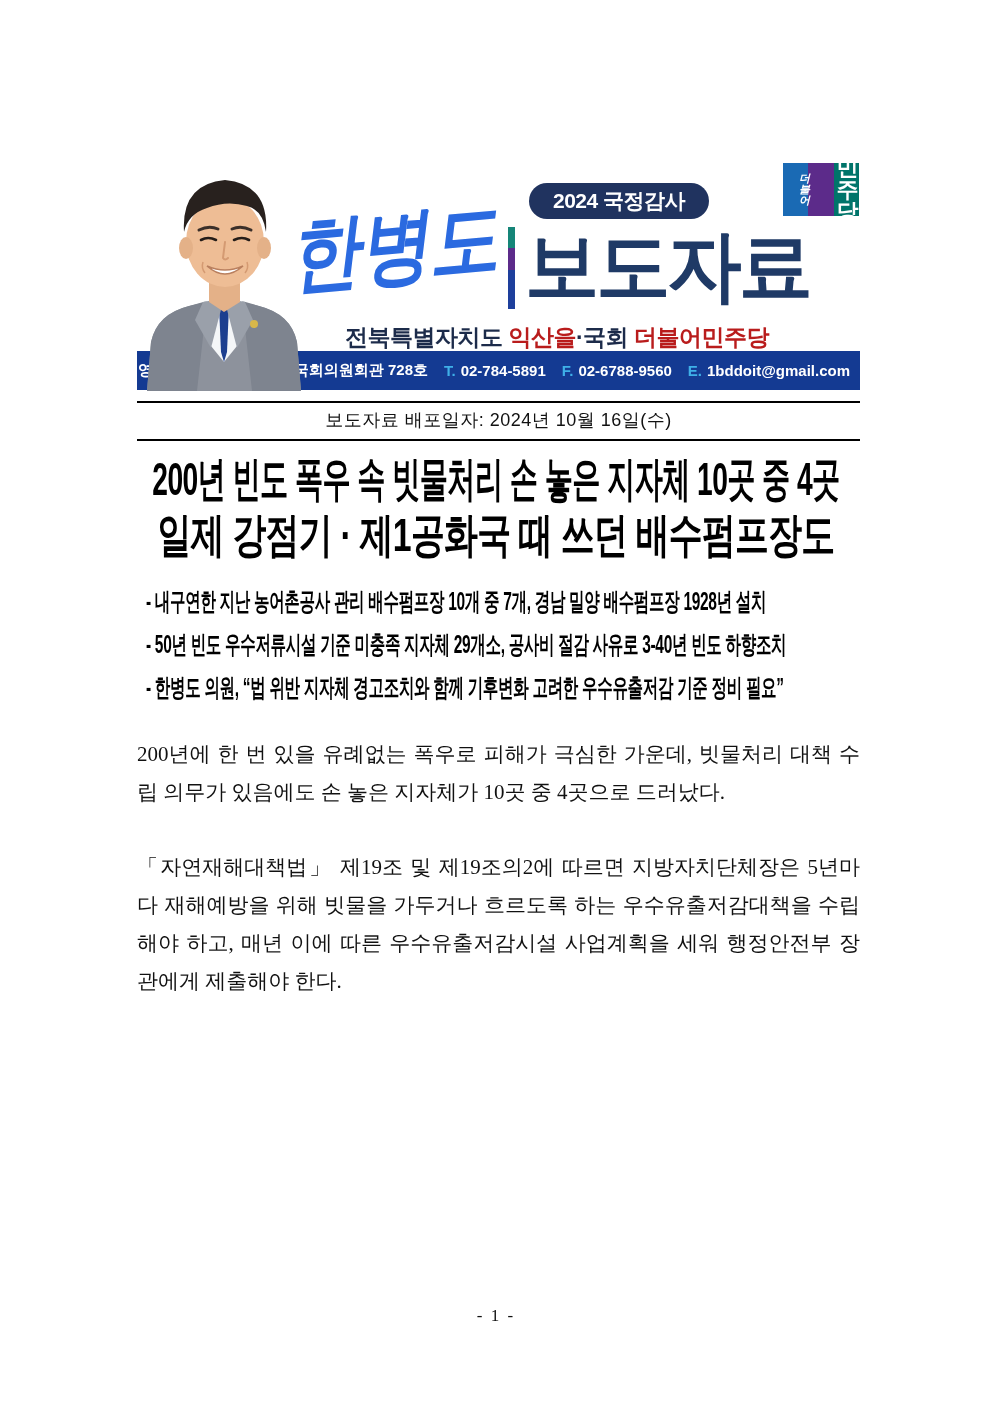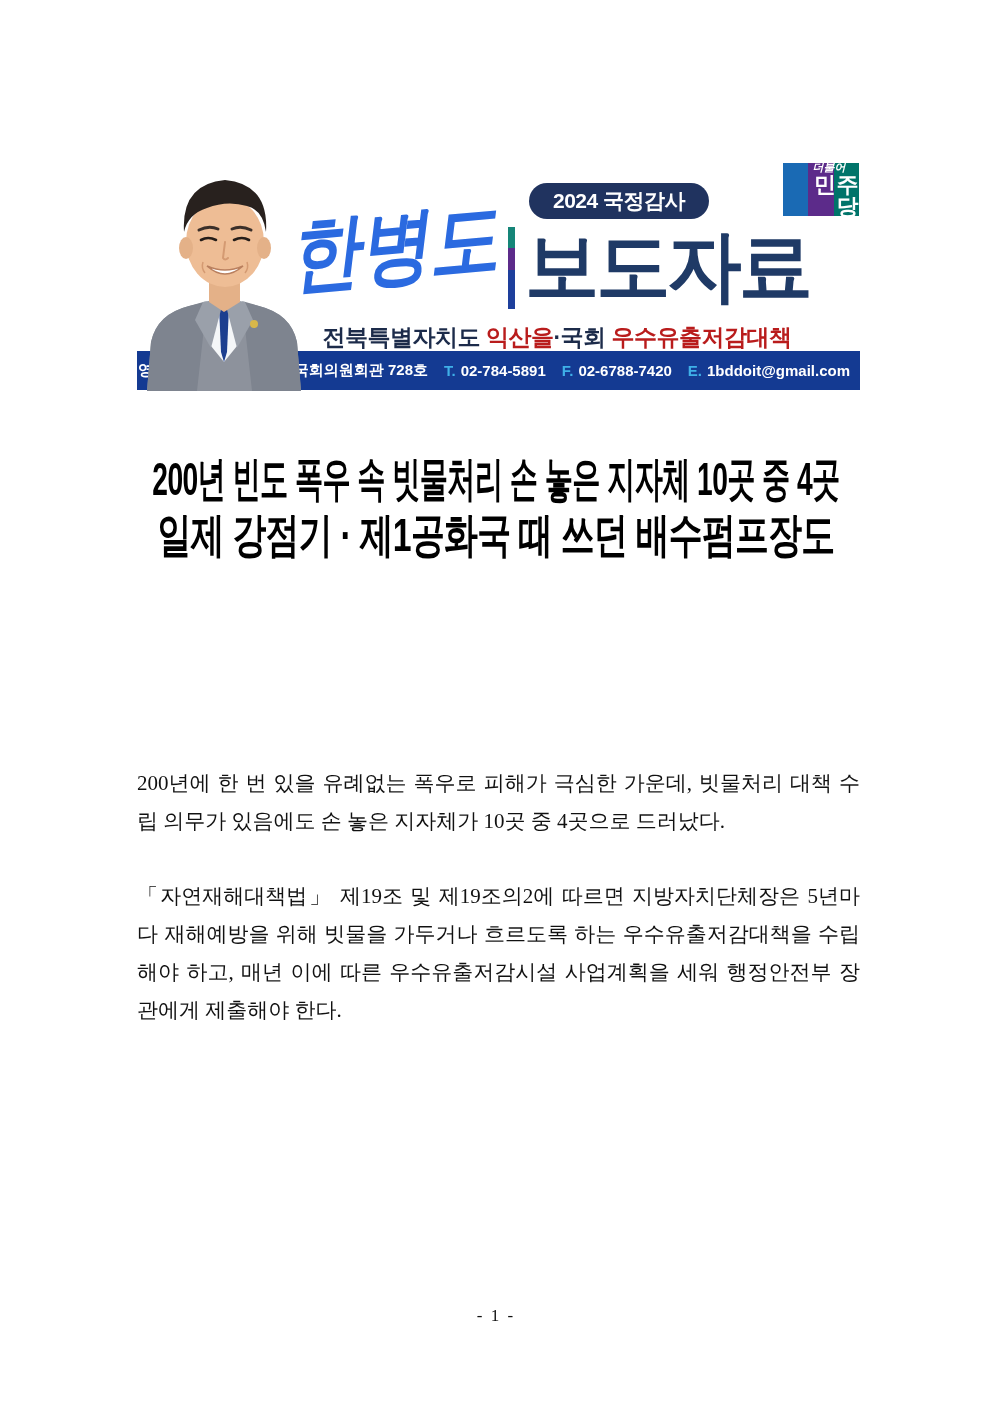--- a/index.html
+++ b/index.html
@@ -65,21 +65,21 @@
 
   .party-logo {
     position:absolute; right:1px; top:0; width:76px; height:53px; z-index:4;
     display:flex; overflow:hidden;
   }
   .party-logo .stripe { flex:1 1 0; }
   .stripe-blue { background:#1a6ab4; }
   .stripe-purple { background:#5c2b8a; }
   .stripe-teal { background:#00746a; }
   .party-logo .logo-text {
-    position:absolute; inset:0; display:flex; flex-direction:column;
+    position:absolute; inset:0; display:flex; flex-direction:row;
     align-items:center; justify-content:center; color:#ffffff; line-height:1;padding-left:16px;
   }
   .logo-top { font-size:11px; font-weight:700; font-style:italic; margin-bottom:1px; }
   .logo-main { font-size:22px; font-weight:900; letter-spacing:0.5px;text-align:right; }
 
   
   .dateline {
     position:absolute; left:137px; top:401px; width:723px;
     border-top:2px solid #000; border-bottom:2px solid #000;
     text-align:center; font-size:18px; color:#111; padding:5px 0 7px;
@@ -101,21 +101,21 @@
     height:43px; line-height:43px; white-space:nowrap;
     font-size:25px; font-weight:800; color:#000; letter-spacing:-0.5px;
     transform:scaleX(0.62); transform-origin:left center;
   }
 
   
   .body-text {
     position:absolute; left:137px; top:735px; width:723px;
     font-family:"Liberation Serif","DejaVu Serif", serif;
     font-size:21px; line-height:38px; color:#111;
-    text-align:justify; word-break:break-all;margin-top:29px;
+    text-align:justify; word-break:break-all;
   }
   .body-text p { margin-bottom:37px; }
 
   
   .page-number {
     position:absolute; left:0; top:1306px; width:100%; text-align:center;
     font-family:"Liberation Serif","DejaVu Serif", serif;
     font-size:17px; color:#111; letter-spacing:2px;
   }
 </style>
@@ -127,21 +127,21 @@
   <div class="banner">
 
     <div class="contact-bar">
       <span>서울시 영등포구 의사당대로1, 국회의원회관 728호</span>
       <span class="contact-pair">
         <span class="contact-label">T.</span>
         <span>02-784-5891</span>
       </span>
       <span class="contact-pair">
         <span class="contact-label">F.</span>
-        <span>02-6788-7420</span>
+        <span>02-6788-9560</span>
       </span>
       <span class="contact-pair">
         <span class="contact-label">E.</span>
         <span>1bddoit@gmail.com</span>
       </span>
     </div>
 
     <svg class="photo" viewBox="0 0 175 225" xmlns="http://www.w3.org/2000/svg">
 
       <path d="M10 225 L14 176 Q20 148 52 140 L87 132 L122 140 Q154 148 160 176 L164 225 Z" fill="#8d929c"></path>
@@ -182,37 +182,43 @@
     </svg>
 
     <div class="badge">2024 국정감사</div>
 
     <div class="signature">한병도</div>
 
     <div class="title-divider"></div>
 
     <div class="press-title">보도자료</div>
 
-    <div class="subtitle"><span>전북특별자치도 </span><span class="blue">익산을</span><span>·국회 </span><span class="blue">우수유출저감대책</span></div>
+    <div class="subtitle"><span>전북특별자치도 </span><span class="blue">익산을</span><span>·국회 </span><span class="blue">더불어민주당</span></div>
 
     <div class="party-logo">
       <div class="stripe stripe-blue"></div>
       <div class="stripe stripe-purple"></div>
       <div class="stripe stripe-teal"></div>
       <div class="logo-text">
         <span class="logo-top">더불어</span>
         <span class="logo-main">민주당</span>
       </div>
     </div>
   </div>
 
+  <div class="dateline">보도자료 배포일자: 2024년 10월 16일(수)</div>
 
   <div class="headline-line l1">200년 빈도 폭우 속 빗물처리 손 놓은 지자체 10곳 중 4곳</div>
   <div class="headline-line l2">일제 강점기 · 제1공화국 때 쓰던 배수펌프장도</div>
 
+  <div class="bullets">
+    <div class="bullet">- 내구연한 지난 농어촌공사 관리 배수펌프장 10개 중 7개, 경남 밀양 배수펌프장 1928년 설치</div>
+    <div class="bullet">- 50년 빈도 우수저류시설 기준 미충족 지자체 29개소, 공사비 절감 사유로 3-40년 빈도 하향조치</div>
+    <div class="bullet">- 한병도 의원, “법 위반 지자체 경고조치와 함께 기후변화 고려한 우수유출저감 기준 정비 필요”</div>
+  </div>
 
   <div class="body-text">
     <p>200년에 한 번 있을 유례없는 폭우로 피해가 극심한 가운데, 빗물처리 대책 수립 의무가 있음에도 손 놓은 지자체가 10곳 중 4곳으로 드러났다.</p>
     <p>「자연재해대책법」 제19조 및 제19조의2에 따르면 지방자치단체장은 5년마다 재해예방을 위해 빗물을 가두거나 흐르도록 하는 우수유출저감대책을 수립해야 하고, 매년 이에 따른 우수유출저감시설 사업계획을 세워 행정안전부 장관에게 제출해야 한다.</p>
   </div>
 
   <div class="page-number">- 1 -</div>
 
 </div>
 

